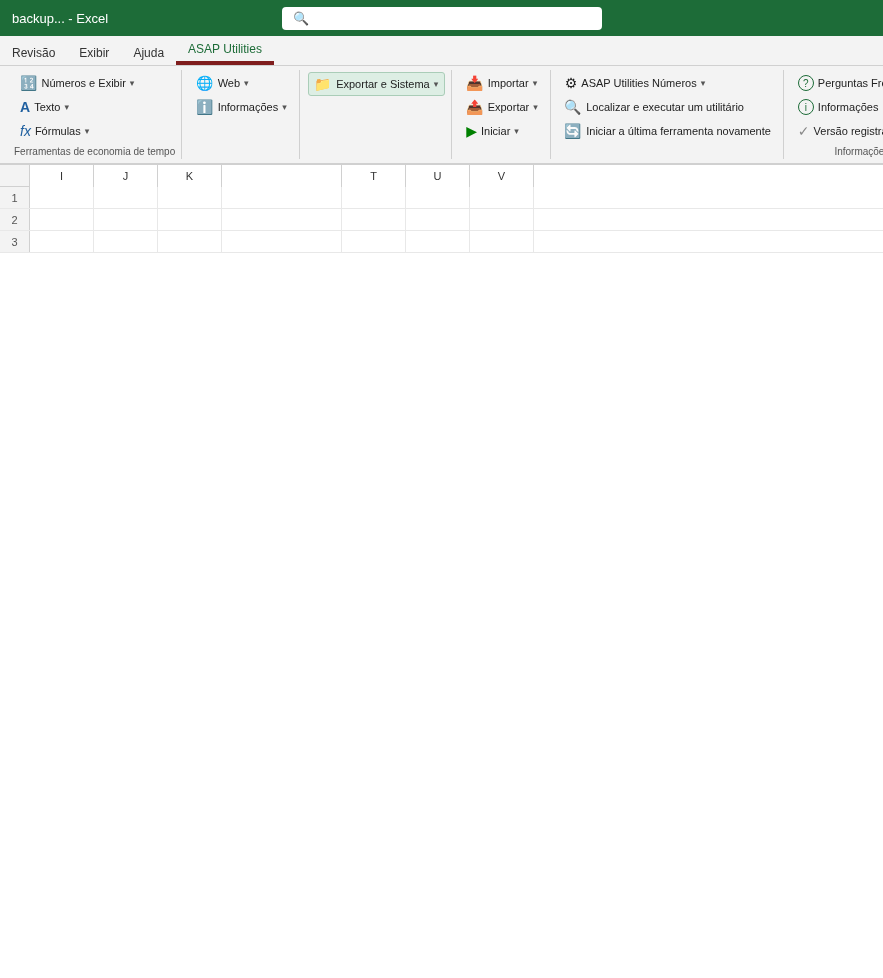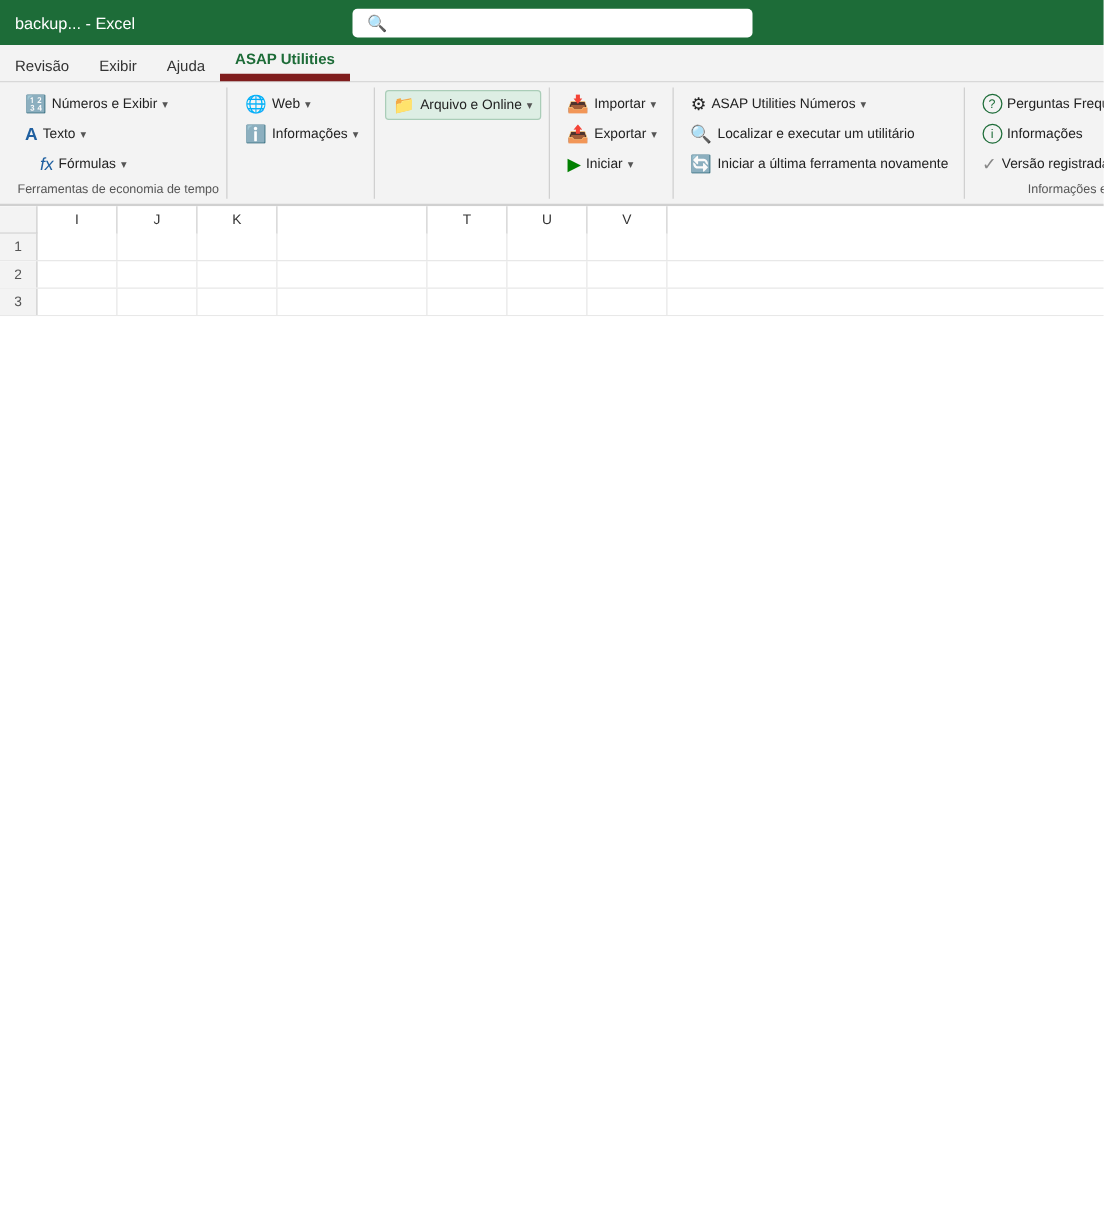--- a/index.html
+++ b/index.html
@@ -41,22 +41,22 @@
     .ribbon-tab {
       padding: 5px 12px;
       font-size: 12px;
       cursor: pointer;
       color: #333;
       border: none;
       background: none;
     }
     .ribbon-tab.active {
       color: #1d6c38;
-      font-weight: 700;
-      border-bottom: 6px solid #7f1d1d;
+      font-weight: 400;
+      border-bottom: 4px solid #7f1d1d;
     }
 
     
     .ribbon {
       background: #f3f3f3;
       border-bottom: 2px solid #d0d0d0;
       display: flex;
       align-items: stretch;
       padding: 4px 8px;
       gap: 2px;
@@ -207,21 +207,21 @@
     </div>
     <div class="ribbon-row">
       <button class="ribbon-btn">
         <span class="ribbon-icon" style="font-weight:bold;color:#2060a0;">A</span>
         <span>Texto</span>
         <span class="dropdown-arrow">▾</span>
       </button>
     </div>
     <div class="ribbon-row">
       <button class="ribbon-btn">
-        <span class="ribbon-icon" style="font-style:italic;color:#2060a0;margin-left:12px;">fx</span>
+        <span class="ribbon-icon" style="font-style:italic;color:#2060a0;">fx</span>
         <span>Fórmulas</span>
         <span class="dropdown-arrow">▾</span>
       </button>
     </div>
     <div class="ribbon-group-title">Ferramentas de economia de tempo</div>
   </div>
 
   <div class="ribbon-group">
     <div class="ribbon-row">
       <button class="ribbon-btn">
@@ -235,21 +235,21 @@
         <span class="ribbon-icon">ℹ️</span>
         <span>Informações</span>
         <span class="dropdown-arrow">▾</span>
       </button>
     </div>
   </div>
 
   <div class="ribbon-group">
     <button class="ribbon-btn active-btn">
       <span class="ribbon-icon">📁</span>
-      <span>Arquivo e Online</span>
+      <span>Exportar e Sistema</span>
       <span class="dropdown-arrow">▾</span>
     </button>
   </div>
 
   <div class="ribbon-group">
     <div class="ribbon-row">
       <button class="ribbon-btn">
         <span class="ribbon-icon">📥</span>
         <span>Importar</span>
         <span class="dropdown-arrow">▾</span>

